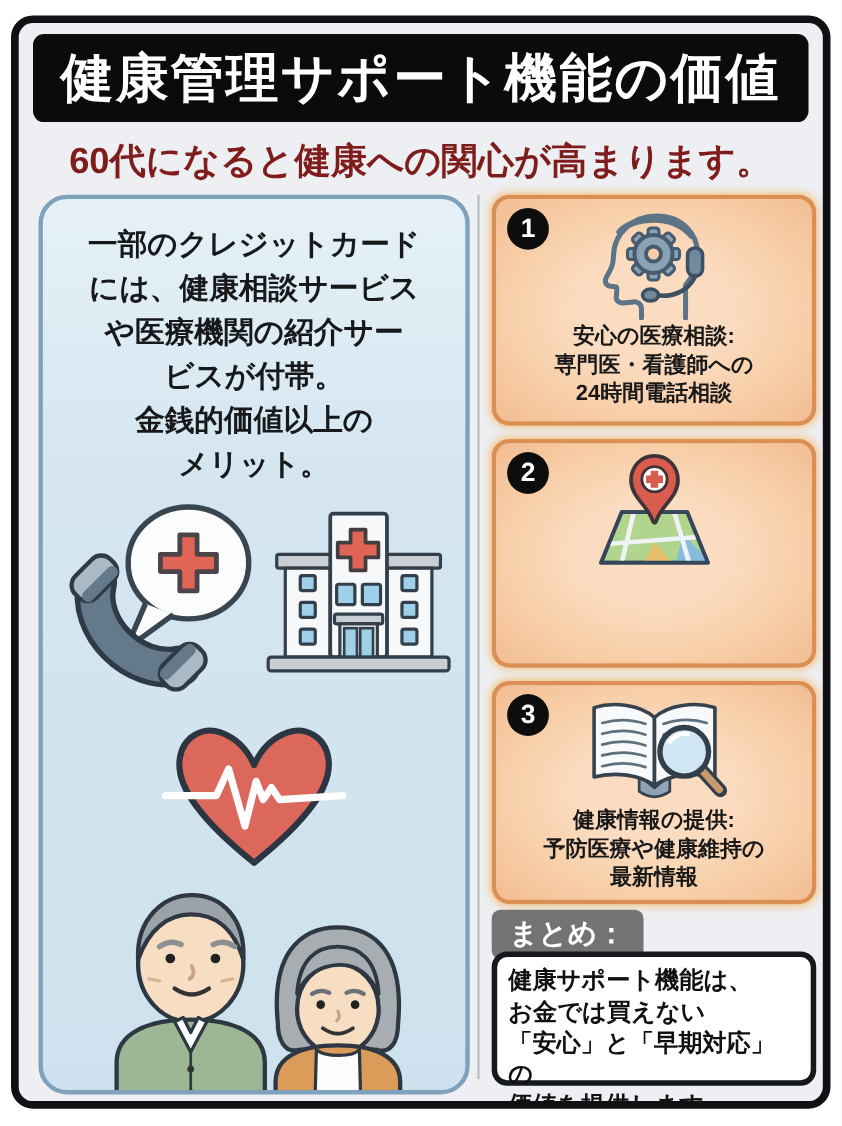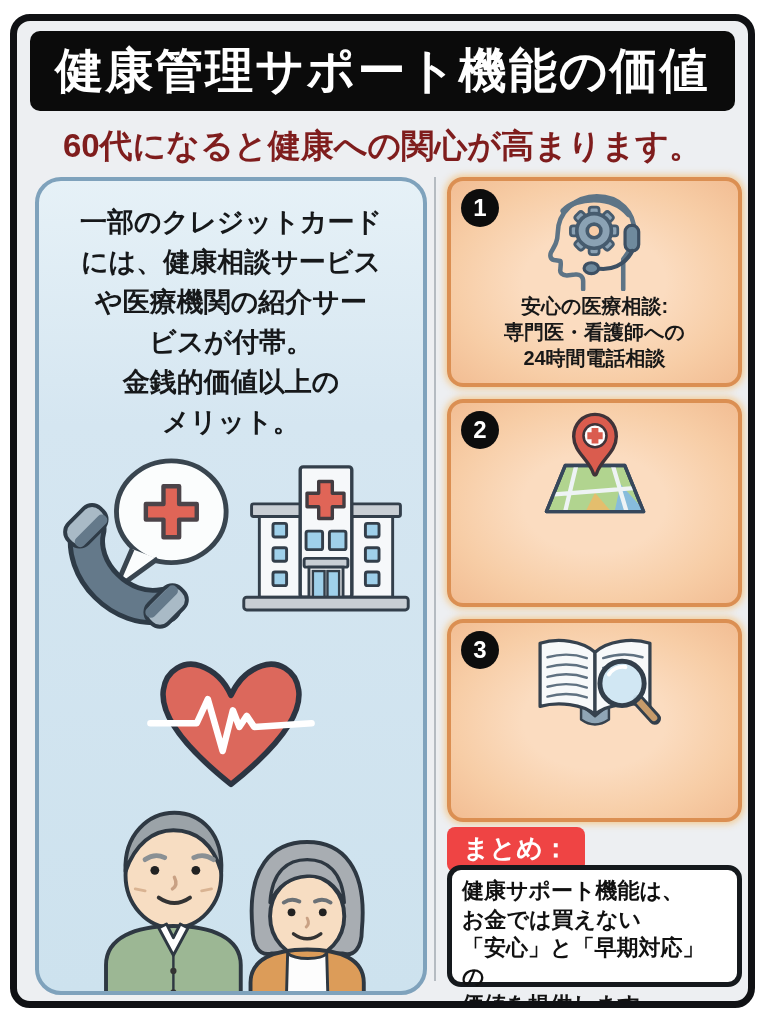--- a/index.html
+++ b/index.html
@@ -55,21 +55,21 @@
     position:absolute;top:8px;left:10px;width:38px;height:38px;border-radius:50%;
     background:#0d0d0d;color:#ffffff;font-size:24px;font-weight:800;
     display:flex;align-items:center;justify-content:center;
   }
   .card-icon{margin-top:8px;line-height:0;}
   .card-text{
     font-size:20px;font-weight:800;line-height:1.3;text-align:center;
     white-space:pre-line;color:#181818;margin-top:2px;
   }
   .summary-label{
-    position:absolute;left:430px;top:806px;background:#ef4444;color:#ffffff;
+    position:absolute;left:430px;top:806px;background:#737373;color:#ffffff;
     font-size:26px;font-weight:800;padding:4px 16px 6px;border-radius:8px;
   }
   .summary-box{
     position:absolute;left:430px;top:844px;width:295px;height:122px;box-sizing:border-box;
     background:#ffffff;border:5px solid #15191d;border-radius:14px;
     padding:7px 10px;font-size:22px;font-weight:800;line-height:1.3;
     white-space:pre-line;color:#111;
   }
 </style>
 </head>
@@ -239,20 +239,23 @@
           <path d="M27,80 C45,75 60,76 75,81"></path>
           <path d="M95,33 C110,28 127,27 143,32"></path>
           <path d="M95,45 C103,42 110,41 118,41"></path>
         </g>
         <line x1="138" y1="85" x2="158" y2="107" stroke="#333f4b" stroke-width="15" stroke-linecap="round"></line>
         <line x1="139" y1="86" x2="157" y2="106" stroke="#c79b6a" stroke-width="8" stroke-linecap="round"></line>
         <circle cx="118" cy="64" r="27" fill="#cde5f2" fill-opacity="0.93" stroke="#333f4b" stroke-width="6"></circle>
         <path d="M102,53 A20,20 0 0 1 122,44" fill="none" stroke="#ffffff" stroke-width="5" stroke-linecap="round"></path>
       </svg>
     </span>
+    <div class="card-text">健康情報の提供:
+予防医療や健康維持の
+最新情報</div>
   </div>
 
   <div class="summary-label">まとめ：</div>
   <div class="summary-box">健康サポート機能は、
 お金では買えない
 「安心」と「早期対応」の
 価値を提供します。</div>
 
 </div>
 

